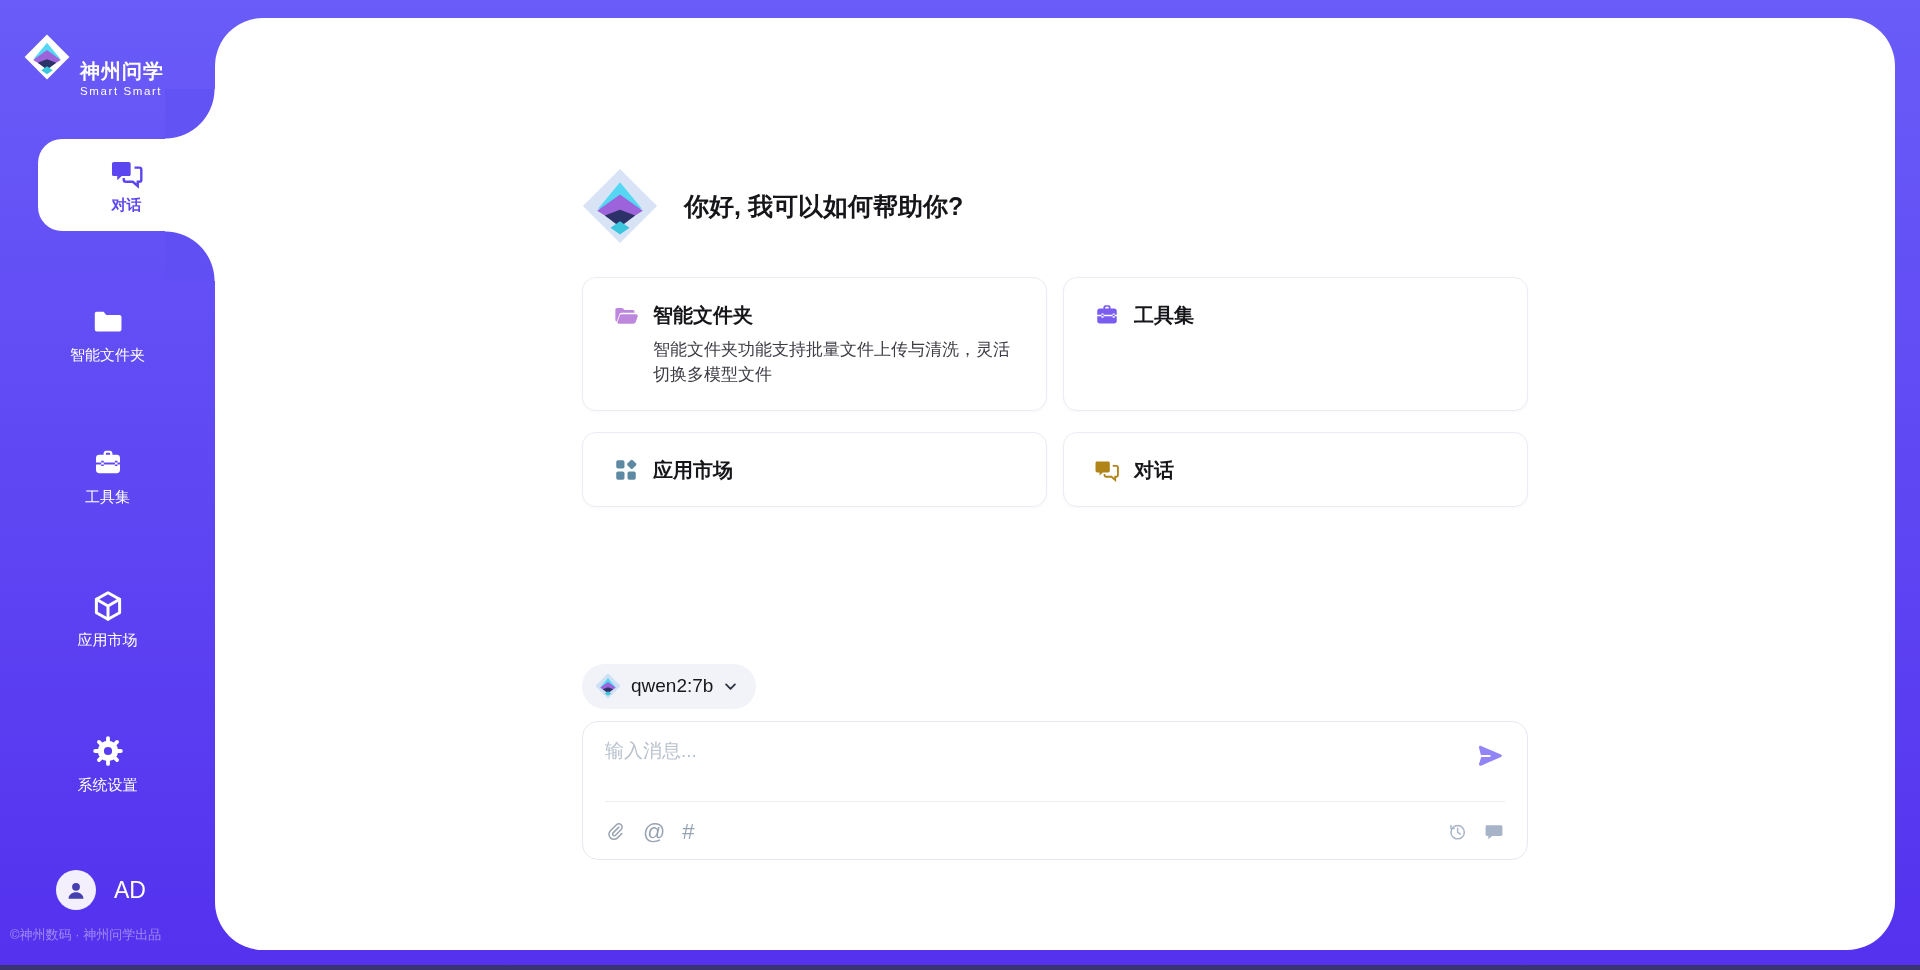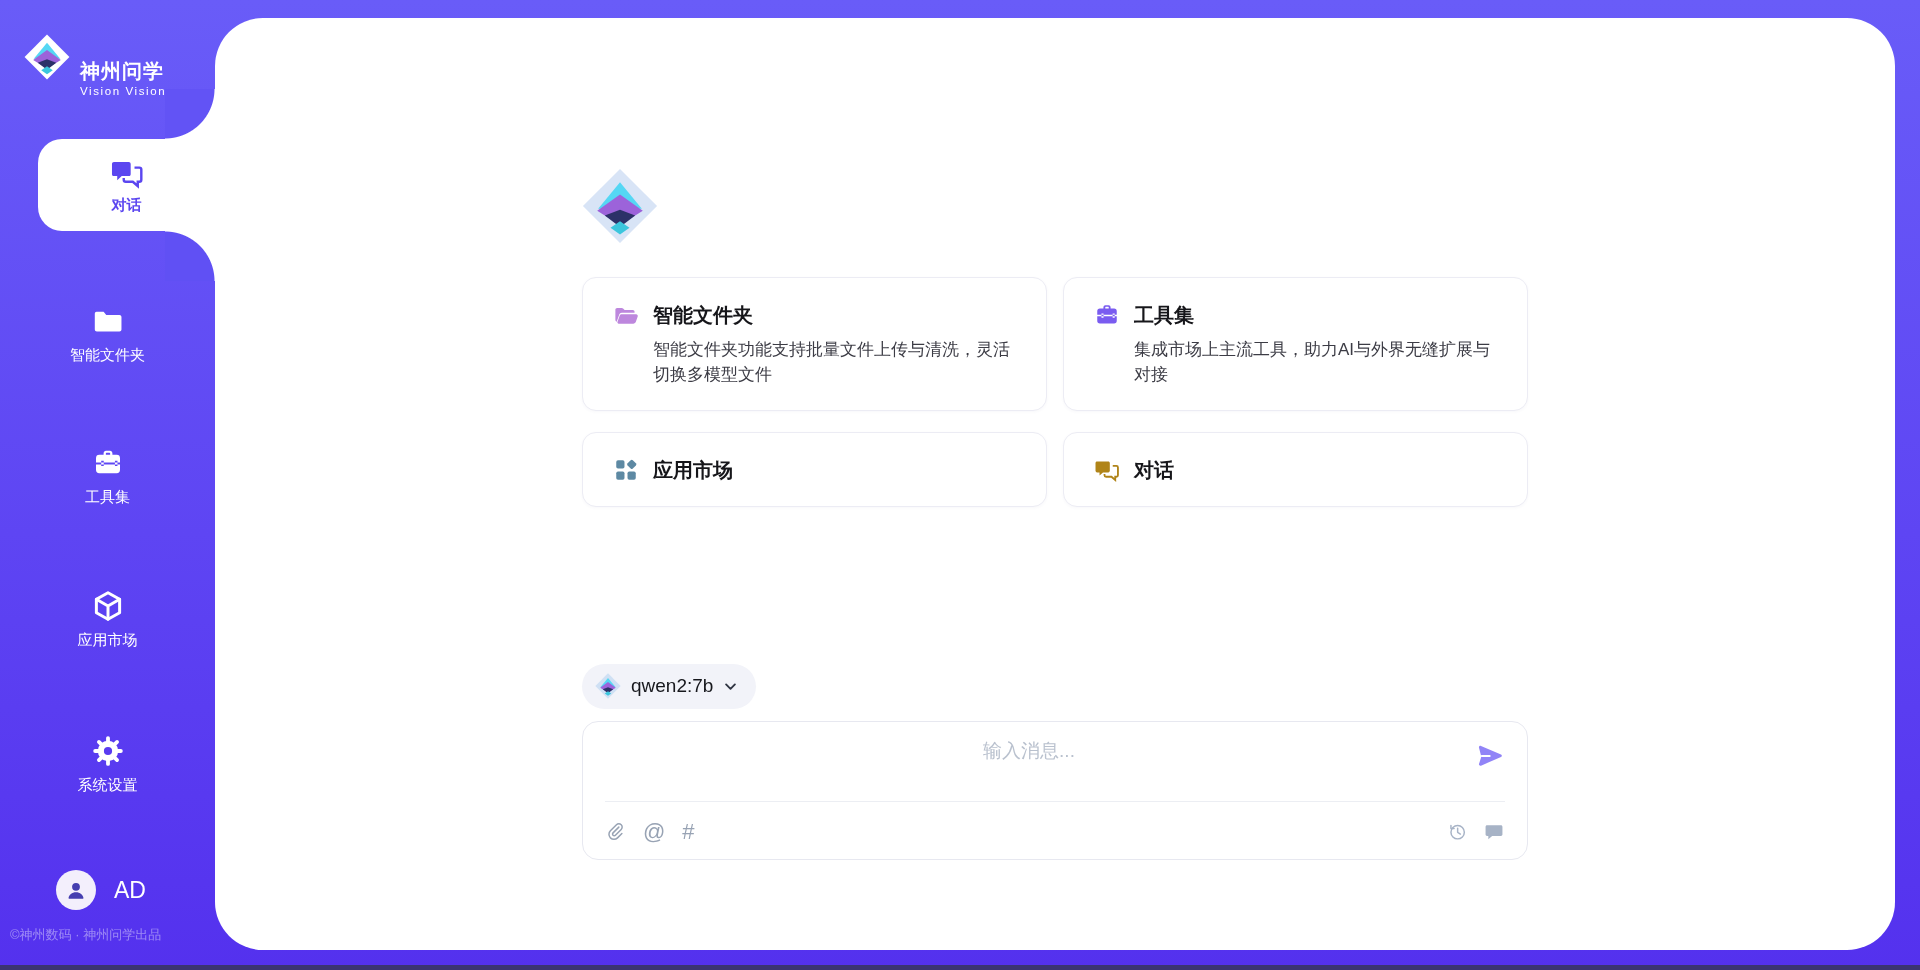--- a/index.html
+++ b/index.html
@@ -50,21 +50,21 @@
   .ic-folder{color:#bd87dd}.ic-tools{color:#7a5cf0}.ic-apps{color:#5d89a3}.ic-chat{color:#b08418}
 
   .model-pill{margin-top:157px;display:inline-flex;align-items:center;gap:10px;height:45px;
     padding:0 18px 0 13px;background:#f2f3f9;border-radius:23px;cursor:pointer;}
   .model-name{font-size:19px;color:#17181d;}
 
   .composer{position:relative;margin-top:12px;height:139px;border:1px solid #e7e8f0;
     border-radius:16px;background:#fff;box-sizing:border-box;}
   .composer textarea{position:absolute;left:20px;top:14px;right:70px;width:calc(100% - 96px);
     height:54px;border:none;outline:none;resize:none;font-size:19px;color:#333;
-    font-family:"Liberation Sans","DejaVu Sans",sans-serif;background:transparent;text-align:center;}
+    font-family:"Liberation Sans","DejaVu Sans",sans-serif;background:transparent;}
   .composer textarea::placeholder{color:#b9c1ce;}
   .send-btn{position:absolute;top:19px;right:22px;width:30px;height:30px;border:none;
     background:transparent;padding:0;color:#9184f7;cursor:pointer;}
   .composer-divider{position:absolute;left:22px;right:22px;top:79px;border-top:1px solid #eceef3;}
   .composer-bar{position:absolute;left:22px;right:22px;top:92px;height:36px;display:flex;
     align-items:center;justify-content:space-between;}
   .bar-left{display:flex;align-items:center;gap:17px;color:#98a3b4;}
   .bar-right{display:flex;align-items:center;gap:15px;color:#a7b3c6;}
   .glyph-btn{border:none;background:transparent;padding:0;font-size:22px;color:#98a3b4;
     cursor:pointer;line-height:1;font-family:inherit;}
@@ -84,21 +84,21 @@
         <svg width="46" height="46" viewBox="0 0 80 80">
           <polygon points="40,1 79,40 40,79 1,40" fill="#ffffff"></polygon>
           <polygon points="40,15 63,43 17,43" fill="#55d7f4"></polygon>
           <polygon points="40,28 64,45 40,60 16,45" fill="#9c63da"></polygon>
           <polygon points="40,44 56,50 40,62 24,50" fill="#2c3168"></polygon>
           <polygon points="40,56 50,63 40,70 30,63" fill="#3bc6dd"></polygon>
         </svg>
       </span>
       <div class="brand-text">
         <div class="brand-title">神州问学</div>
-        <div class="brand-sub">Vision Vision</div>
+        <div class="brand-sub">Smart Smart</div>
       </div>
     </div>
 
     <div class="concave concave-top"></div>
     <div class="concave concave-bottom"></div>
     <div class="tab-active">
       <span style="line-height:0;">
         <svg width="34" height="34" viewBox="0 0 24 24">
           <path fill="currentColor" d="M2.8 4.2h10.4c.8 0 1.4.6 1.4 1.4v7.2c0 .8-.6 1.4-1.4 1.4H8.3l-3.2 2.9v-2.9H2.8c-.8 0-1.4-.6-1.4-1.4V5.6c0-.8.6-1.4 1.4-1.4z"></path>
           <path fill="none" stroke="currentColor" stroke-width="1.7" d="M17.3 8.2h3.4c.8 0 1.4.6 1.4 1.4v7.2c0 .8-.6 1.4-1.4 1.4h-1.1v3l-3.5-3h-5c-.8 0-1.4-.6-1.4-1.4v-1.2"></path>
@@ -177,20 +177,21 @@
       <div class="greeting">
         <span style="line-height:0;">
           <svg width="76" height="76" viewBox="0 0 80 80">
             <polygon points="40,1 79,40 40,79 1,40" fill="#d8e4f6"></polygon>
             <polygon points="40,15 63,43 17,43" fill="#55d7f4"></polygon>
             <polygon points="40,28 64,45 40,60 16,45" fill="#9c63da"></polygon>
             <polygon points="40,44 56,50 40,62 24,50" fill="#2c3168"></polygon>
             <polygon points="40,56 50,63 40,70 30,63" fill="#3bc6dd"></polygon>
           </svg>
         </span>
+        <h1>你好, 我可以如何帮助你?</h1>
       </div>
 
       <div class="cards">
 
         <div class="card">
           <div class="card-head">
             <span class="ic-folder" style="line-height:0;">
               <svg width="26" height="26" viewBox="0 0 24 24" fill="currentColor">
                 <path d="M2.2 6.1c0-.9.7-1.6 1.6-1.6h4.3c.5 0 .9.2 1.2.5l1.4 1.5h7.6c.9 0 1.6.7 1.6 1.6v1H8.1c-1.1 0-2.1.7-2.4 1.8l-2.3 6.5c-.7-.2-1.2-.8-1.2-1.6V6.1z"></path>
                 <path d="M8.3 10.4h13c1.1 0 1.9 1 1.5 2.1l-1.7 4.9c-.3 1-1.3 1.7-2.4 1.7H5.2c-.8 0-1.3-.8-1.1-1.5l2.1-6.1c.3-.7 1-1.1 2.1-1.1z"></path>
@@ -203,21 +204,20 @@
 
         <div class="card">
           <div class="card-head">
             <span class="ic-tools" style="line-height:0;">
               <svg width="26" height="26" viewBox="0 0 24 24">
                 <path fill="currentColor" fill-rule="evenodd" d="M8.7 5.1V3.9c0-1 .8-1.8 1.8-1.8h3c1 0 1.8.8 1.8 1.8v1.2h3.2A2.5 2.5 0 0121 7.6v8.8a2.5 2.5 0 01-2.5 2.5h-13A2.5 2.5 0 013 16.4V7.6a2.5 2.5 0 012.5-2.5h3.2zm1.7-.1h3.2V4c0-.3-.2-.5-.5-.5h-2.2c-.3 0-.5.2-.5.5v1zM3 10.8h18v1.5H3v-1.5zm3.9-1.2h1.9v3.9H6.9V9.6zm10.3 0h1.9v3.9h-1.9V9.6z"></path>
               </svg>
             </span>
             <span class="card-title">工具集</span>
           </div>
-          <div class="card-desc">集成市场上主流工具，助力AI与外界无缝扩展与对接</div>
         </div>
 
         <div class="card">
           <div class="card-head">
             <span class="ic-apps" style="line-height:0;">
               <svg width="26" height="26" viewBox="0 0 24 24" fill="currentColor">
                 <rect x="3" y="3" width="7.6" height="7.6" rx="1.6"></rect>
                 <rect x="3" y="13.4" width="7.6" height="7.6" rx="1.6"></rect>
                 <rect x="13.4" y="13.4" width="7.6" height="7.6" rx="1.6"></rect>
                 <rect x="13.9" y="3.4" width="6.8" height="6.8" rx="1.4" transform="rotate(45 17.3 6.8)"></rect>

